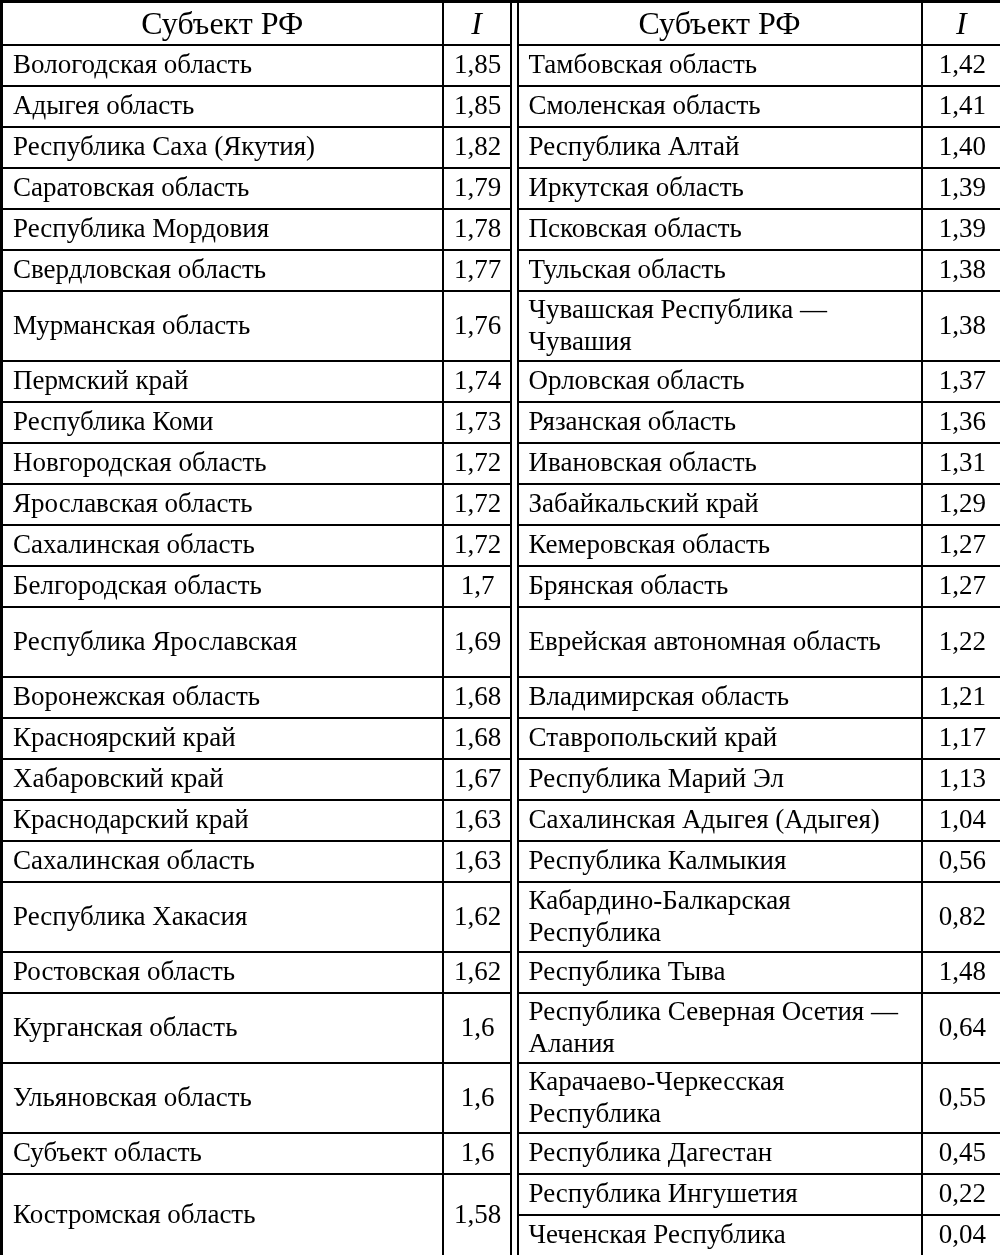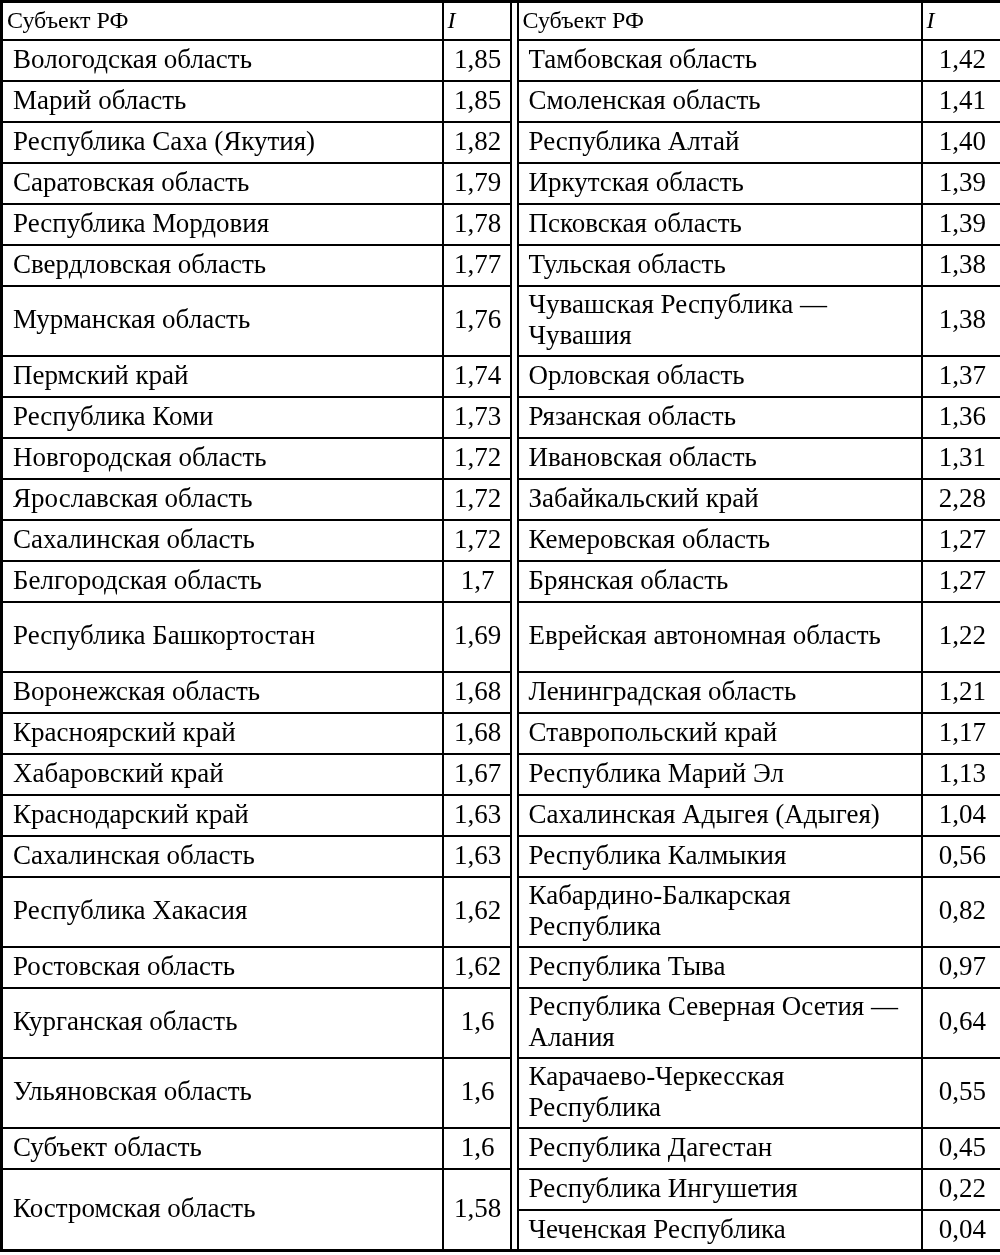--- a/index.html
+++ b/index.html
@@ -33,21 +33,22 @@
     text-align: center;
     padding: 1px 0 2px 2px;
   }
   td.gap {
     border-top: none;
     border-bottom: none;
     background: #ffffff;
     padding: 0;
   }
   tr.hdr td {
-    font-size: 24px;
+    text-align: center;
+    font-size: 32px;
     padding: 2px 4px;
   }
   tr.hdr td.ital {
     font-style: italic;
   }
   tr { height: 41px; }
   tr.hdr { height: 38px; }
   tr.tall { height: 70px; margin-top: 12px; }
 </style>
 </head>
@@ -71,21 +72,21 @@
     <td class="ital">I</td>
   </tr>
   <tr>
     <td class="name">Вологодская область</td>
     <td class="val">1,85</td>
     <td class="gap"></td>
     <td class="name">Тамбовская область</td>
     <td class="val">1,42</td>
   </tr>
   <tr>
-    <td class="name">Марий область</td>
+    <td class="name">Адыгея область</td>
     <td class="val">1,85</td>
     <td class="gap"></td>
     <td class="name">Смоленская область</td>
     <td class="val">1,41</td>
   </tr>
   <tr>
     <td class="name">Республика Саха (Якутия)</td>
     <td class="val">1,82</td>
     <td class="gap"></td>
     <td class="name">Республика Алтай</td>
@@ -138,48 +139,48 @@
     <td class="val">1,72</td>
     <td class="gap"></td>
     <td class="name">Ивановская область</td>
     <td class="val">1,31</td>
   </tr>
   <tr>
     <td class="name">Ярославская область</td>
     <td class="val">1,72</td>
     <td class="gap"></td>
     <td class="name">Забайкальский край</td>
-    <td class="val">2,28</td>
+    <td class="val">1,29</td>
   </tr>
   <tr>
     <td class="name">Сахалинская область</td>
     <td class="val">1,72</td>
     <td class="gap"></td>
     <td class="name">Кемеровская область</td>
     <td class="val">1,27</td>
   </tr>
   <tr>
     <td class="name">Белгородская область</td>
     <td class="val">1,7</td>
     <td class="gap"></td>
     <td class="name">Брянская область</td>
     <td class="val">1,27</td>
   </tr>
   <tr class="tall">
-    <td class="name">Республика Башкортостан</td>
+    <td class="name">Республика Ярославская</td>
     <td class="val">1,69</td>
     <td class="gap"></td>
     <td class="name">Еврейская автономная область</td>
     <td class="val">1,22</td>
   </tr>
   <tr>
     <td class="name">Воронежская область</td>
     <td class="val">1,68</td>
     <td class="gap"></td>
-    <td class="name">Ленинградская область</td>
+    <td class="name">Владимирская область</td>
     <td class="val">1,21</td>
   </tr>
   <tr>
     <td class="name">Красноярский край</td>
     <td class="val">1,68</td>
     <td class="gap"></td>
     <td class="name">Ставропольский край</td>
     <td class="val">1,17</td>
   </tr>
   <tr>
@@ -208,21 +209,21 @@
     <td class="val">1,62</td>
     <td class="gap"></td>
     <td class="name">Кабардино-Балкарская Республика</td>
     <td class="val">0,82</td>
   </tr>
   <tr>
     <td class="name">Ростовская область</td>
     <td class="val">1,62</td>
     <td class="gap"></td>
     <td class="name">Республика Тыва</td>
-    <td class="val">0,97</td>
+    <td class="val">1,48</td>
   </tr>
   <tr class="tall">
     <td class="name">Курганская область</td>
     <td class="val">1,6</td>
     <td class="gap"></td>
     <td class="name">Республика Северная Осетия — Алания</td>
     <td class="val">0,64</td>
   </tr>
   <tr class="tall">
     <td class="name">Ульяновская область</td>

